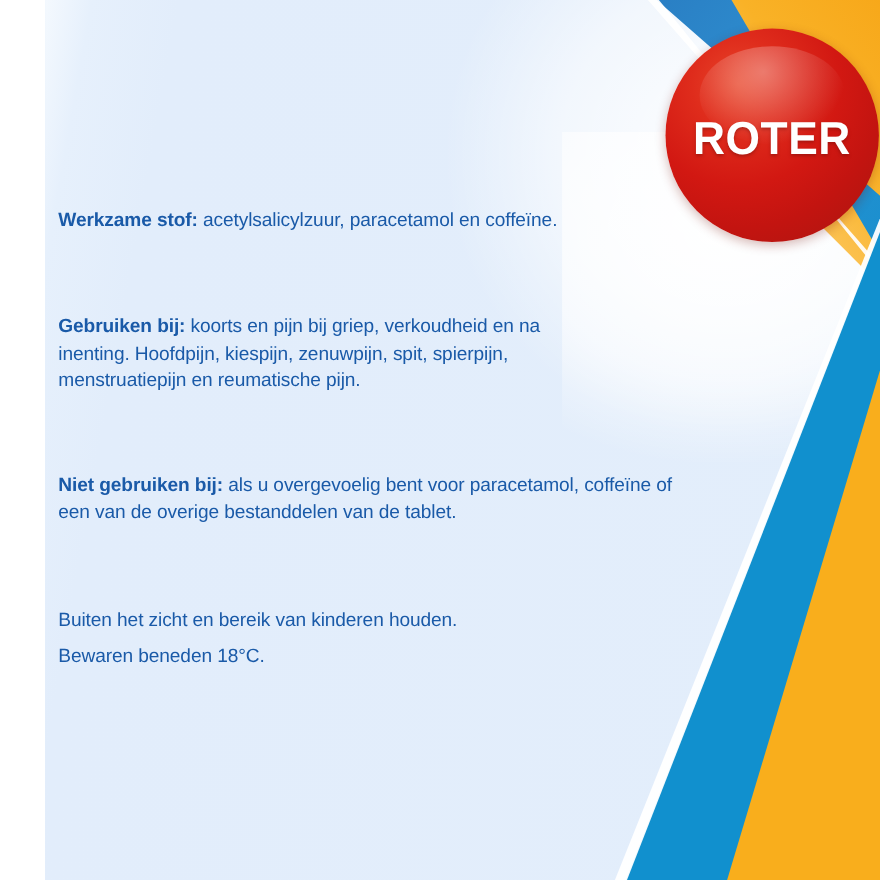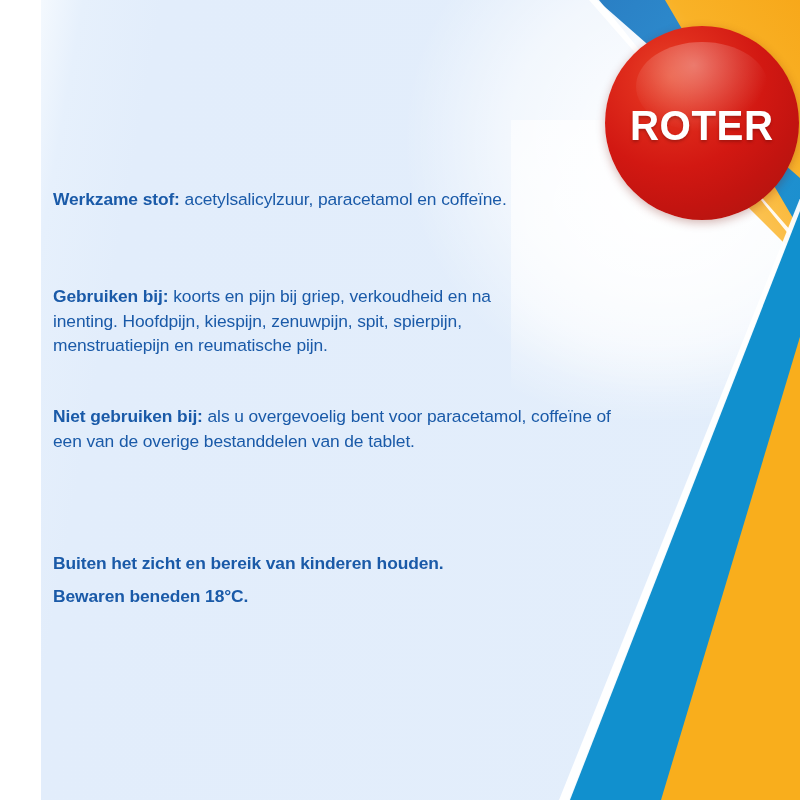--- a/index.html
+++ b/index.html
@@ -103,22 +103,22 @@
     font-family: "Liberation Sans", sans-serif;
     font-size: 17.4px;
     line-height: 24.5px;
     letter-spacing: -0.1px;
   }
   .para b {
     font-weight: bold;
   }
   .p1 { top: 170px; width: 580px; }
   .p2 { top: 267px; width: 470px; }
-  .p3 { top: 387px; width: 560px; }
-  .p4 { top: 530px; width: 560px; font-weight: bold; line-height: 33px; }
+  .p3 { top: 411px; width: 560px; }
+  .p4 { top: 530px; width: 560px; font-weight: normal; line-height: 33px; }
   .p4 .line { display: block; }
 </style>
 </head>
 <body>
 
 <div id="package">
 
   <div class="bg-base"></div>
   <div class="bg-glow"></div>
   <div class="bg-glow-2"></div>

